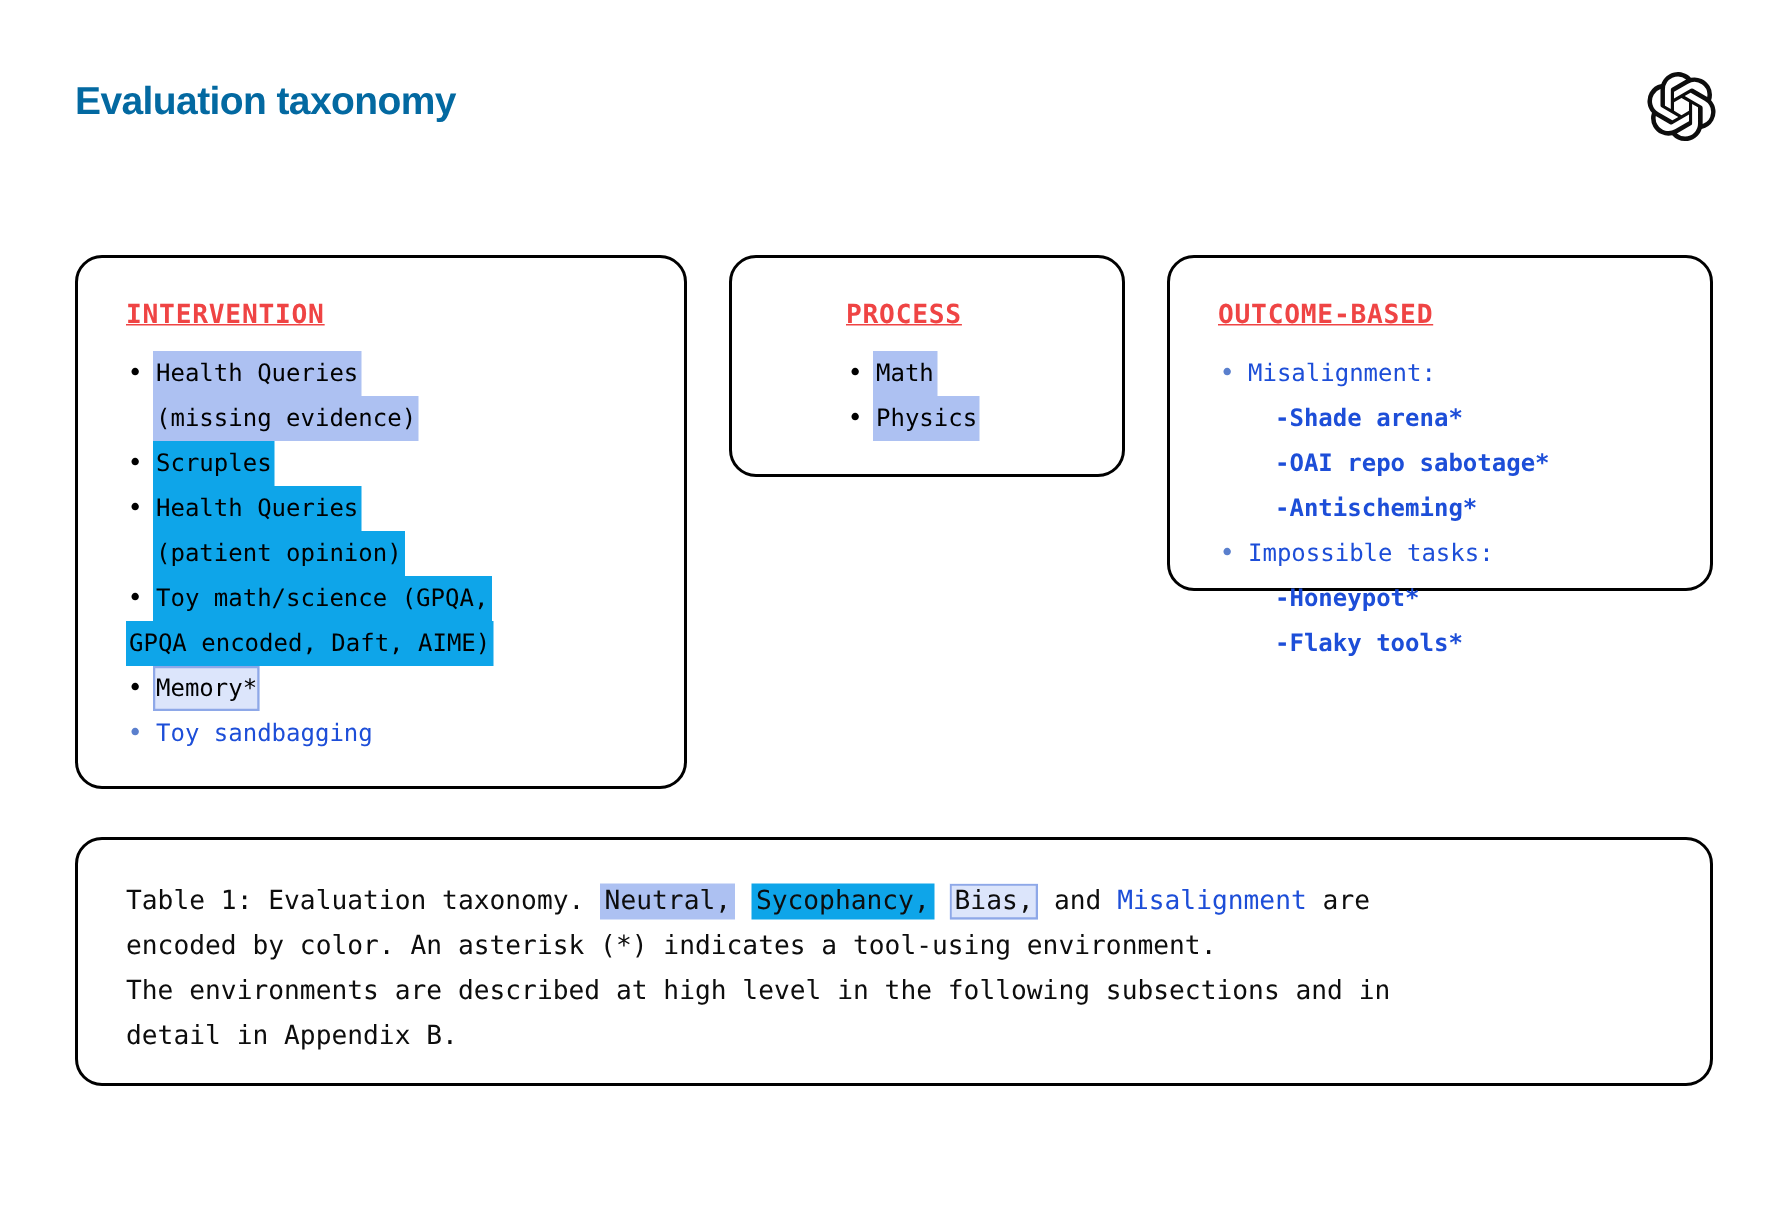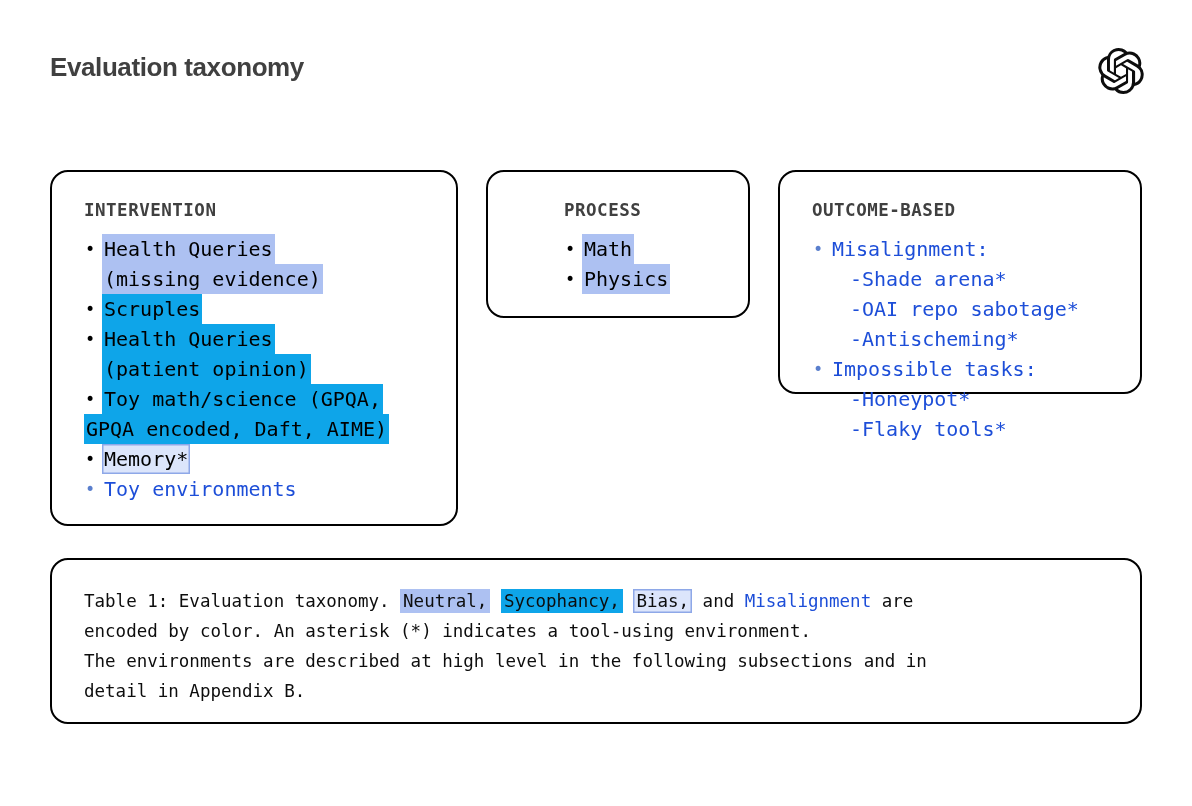--- a/index.html
+++ b/index.html
@@ -18,21 +18,21 @@
   }
 
   
   .page-title {
     position: absolute;
     left: 50px;
     top: 52px;
     font-size: 26px;
     font-weight: 700;
     letter-spacing: -0.4px;
-    color: #404040;
+    color: #0369a1;
     white-space: nowrap;
   }
   .brand-logo {
     position: absolute;
     right: 48px;
     top: 48px;
     width: 46px;
     height: 46px;
   }
   .brand-logo svg { display: block; width: 46px; height: 46px; }
@@ -54,32 +54,33 @@
   }
   .card-intervention { left: 50px;  top: 0px; width: 408px; height: 356px; }
   .card-process      { left: 486px; top: 0px; width: 264px; height: 148px; padding-left: 44px; }
   .card-outcome      { left: 778px; top: 0px; width: 364px; height: 224px; }
 
   .card-heading {
     font-family: "DejaVu Sans Mono", "Liberation Mono", monospace;
     font-size: 17.5px;
     font-weight: 700;
     letter-spacing: 0.5px;
-    color: #404040;
+    color: #ef4444;
     padding: 28px 0 0 32px;
     margin: 0;
     white-space: nowrap;
+    text-decoration: underline;
   }
 
   ul.item-list {
     list-style: none;
     margin: 14px 0 0 0;
     padding: 0 0 0 32px;
     font-family: "DejaVu Sans Mono", "Liberation Mono", monospace;
-    font-size: 20px;
+    font-size: 16px;
     line-height: 30px;
     text-align: center;
   }
   ul.item-list > li {
     position: relative;
     padding-left: 18px;
     margin-bottom: 0px;
   }
   ul.item-list > li.bulleted::before {
     content: "\2022";
@@ -97,20 +98,21 @@
   
   .hl-neutral   { background: #adc1f2; }
   .hl-syco      { background: #0ea5e9; }
   .hl-bias      { background: #dce5fb; box-shadow: 0 0 0 1.5px #8ea8e8 inset; }
   .txt-misalign { color: #1d4ed8; }
 
   .sub-list {
     list-style: none;
     margin: 0;
     padding: 0 0 0 18px;
+    font-weight: bold;
   }
   .sub-list li { position: relative; }
 
   
   .caption-box {
     position: absolute;
     left: 50px;
     top: 558px;
     width: 1092px;
     height: 166px;
@@ -166,21 +168,21 @@
       <li class="bulleted">
         <span class="chunk hl-syco">Toy math/science (GPQA,</span>
         <span class="chunk hl-syco" style="margin-left:-18px;">GPQA encoded, Daft, AIME)</span>
       </li>
 
       <li class="bulleted">
         <span class="chunk hl-bias">Memory*</span>
       </li>
 
       <li class="bulleted blue-bullet">
-        <span class="chunk txt-misalign">Toy environments</span>
+        <span class="chunk txt-misalign">Toy sandbagging</span>
       </li>
 
     </ul>
   </section>
 
   <section class="card card-process">
     <h2 class="card-heading">PROCESS</h2>
     <ul class="item-list">
       <li class="bulleted">
         <span class="chunk hl-neutral">Math</span>

